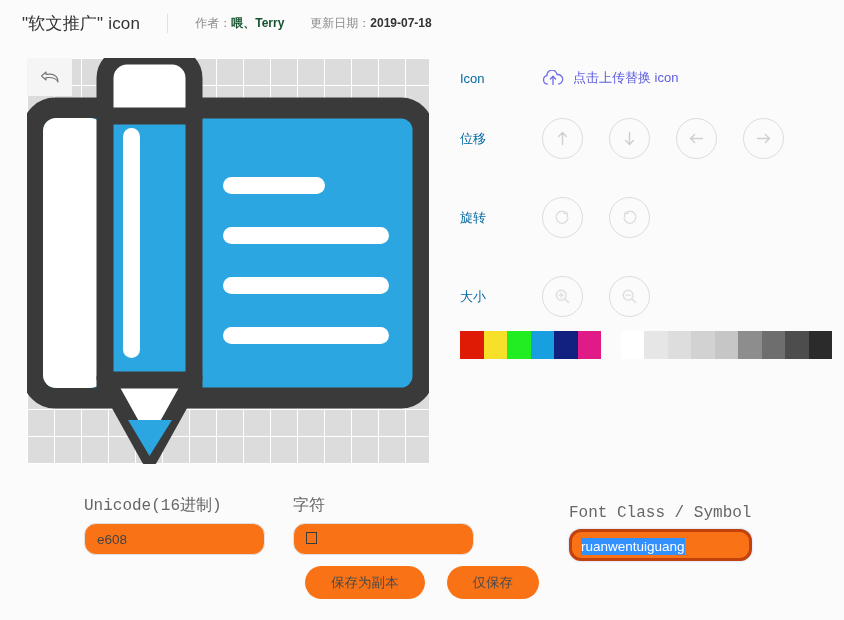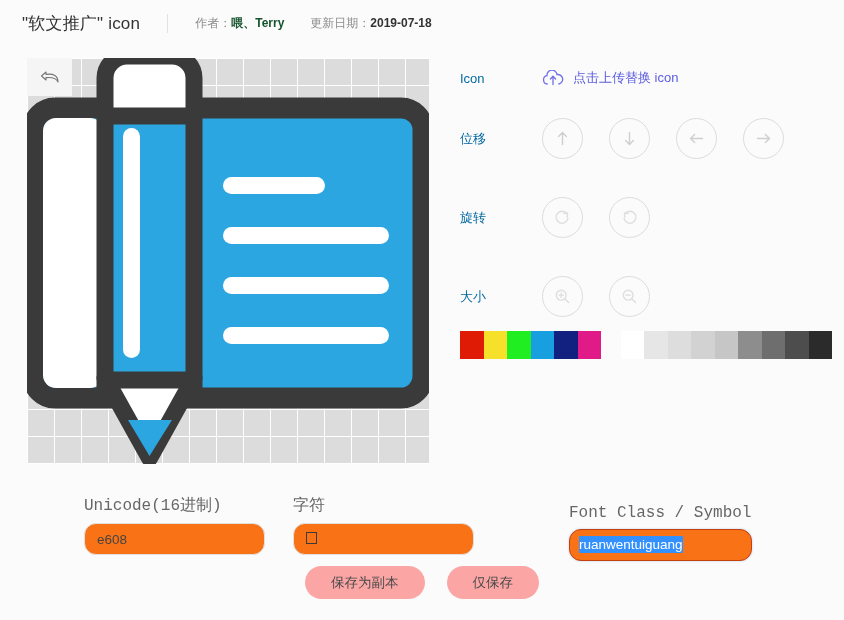--- a/index.html
+++ b/index.html
@@ -131,42 +131,42 @@
   }
   .field-input {
     border: 1px solid #e0e0e0; background: #f97316; border-radius: 12px;
     height: 32px; line-height: 30px;
     padding: 0 12px; font-size: 13.5px; color: #444;
     font-family: "Liberation Sans", sans-serif;
     outline: none; width: 100%;
     display: block;
   }
   .field-input.focused {
-    border: 1px solid #c2410c;
+    border: 3px solid #c2410c;
     box-shadow: 0 0 2px rgba(106,143,232,.5);
     padding-left: 9px;
   }
   .sel-text {
     background: #3390ff; color: #fff;
     padding: 1px 0;
   }
   .tofu {
     display: inline-block;
     width: 11px; height: 12px;
     border: 1.5px solid #3a3a3a;
     vertical-align: -1px;
   }
 
   
   .btn-row {
     position: absolute; left: 0; top: 566px; width: 844px;
     display: flex; justify-content: center; gap: 22px;
   }
   .btn {
-    background: #fca5a5; color: #4a4a4a;
+    background: #f97316; color: #4a4a4a;
     border: none; border-radius: 17px;
     height: 33px; padding: 0 26px;
     font-size: 13.5px; cursor: pointer;
     font-family: "Liberation Sans", sans-serif;
   }
 </style>
 </head>
 <body>
 
 <div id="app">

